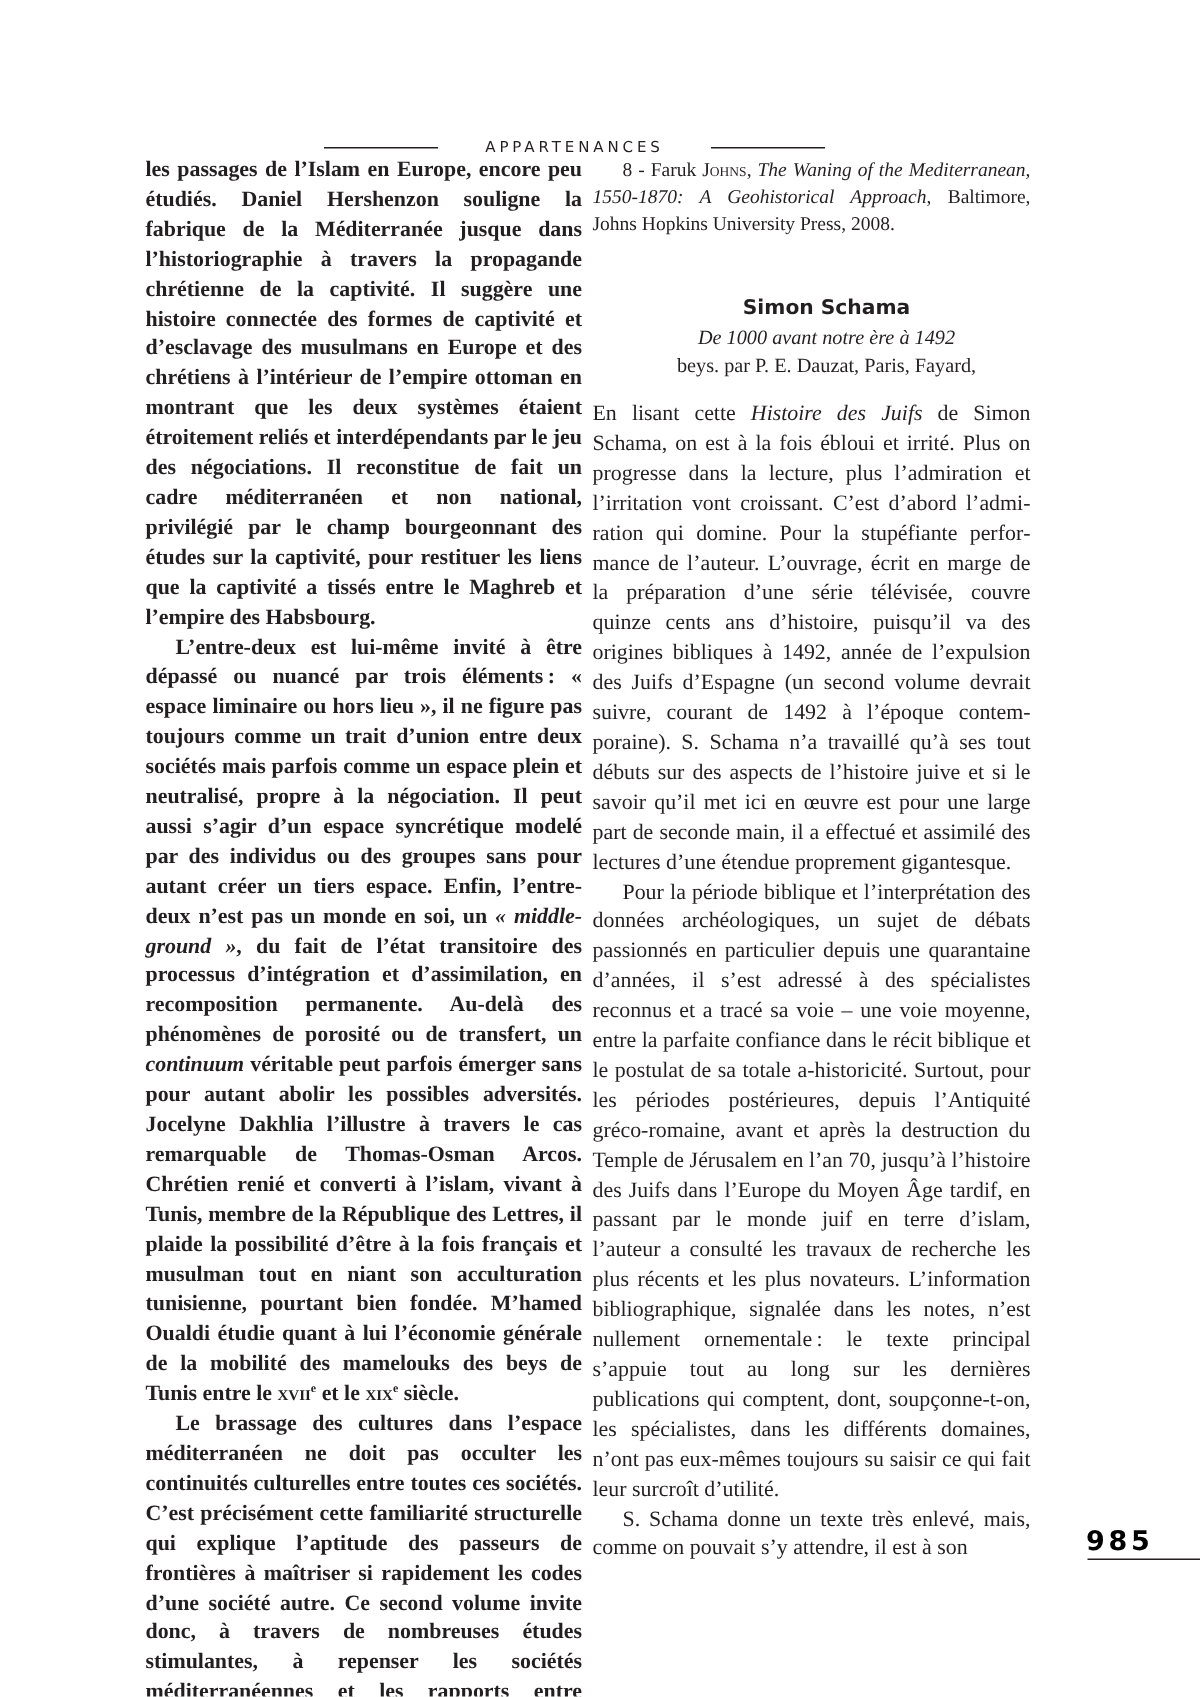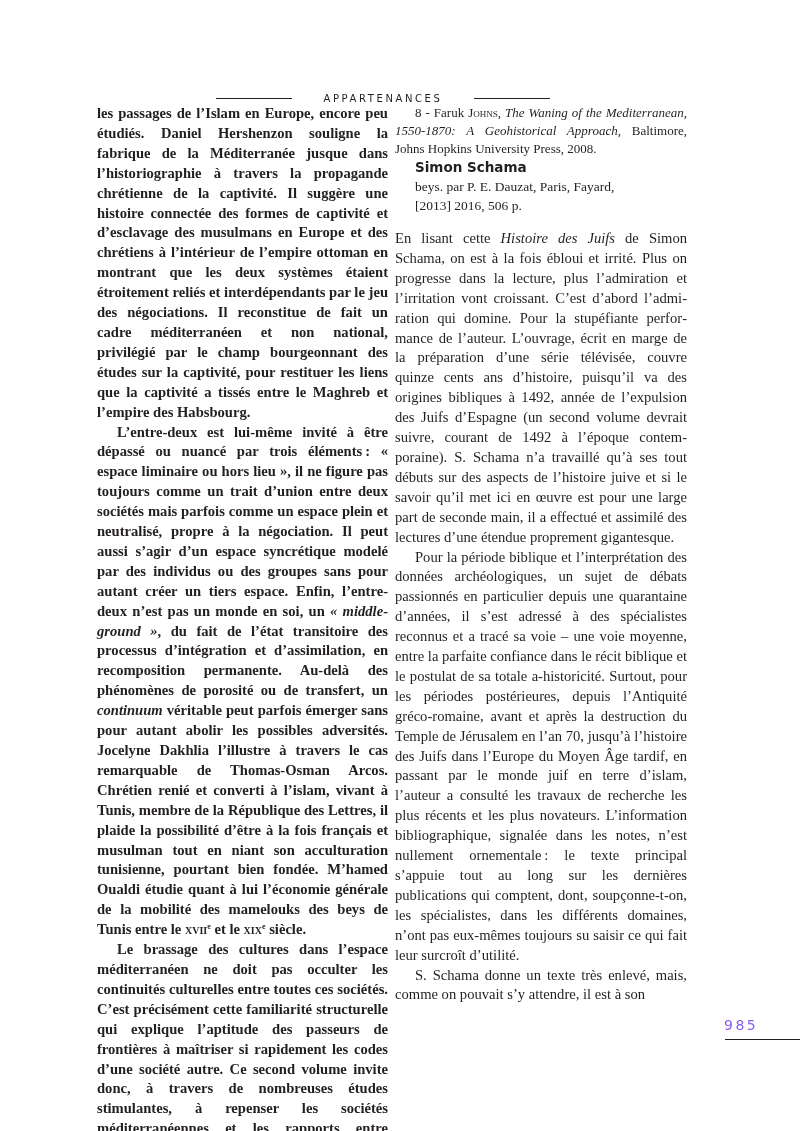--- a/index.html
+++ b/index.html
@@ -21,30 +21,30 @@
       position: absolute; top: 104px; width: 291px;
       font-size: 14.6px; line-height: 19.9px; text-align: justify;
       hyphens: manual;
     }
     .col-left { left: 97px; font-weight: bold; }
     .col-right { left: 395px; width: 292px; }
     .col p { margin: 0; }
     .col p.indent { text-indent: 20px; }
     .sc { font-variant: small-caps; }
     .footnote { font-size: 13px; line-height: 18px; text-indent: 20px; }
-    .review-head { padding-left: 20px; font-size: 13.5px; line-height: 19px; text-align: left; }
+    .review-head { margin-top: 38px; padding-left: 20px; font-size: 13.5px; line-height: 19px; text-align: center; }
     .review-author { font-family: "DejaVu Sans", sans-serif; font-weight: bold; font-size: 13.5px; }
     .review-title { font-style: italic; }
     .review-body { margin-top: 14px; }
     em { font-style: italic; }
     sup { font-size: 8px; vertical-align: 5px; line-height: 0; }
     .folio {
       position: absolute; top: 1017px; left: 724px;
-      font-family: "DejaVu Sans", sans-serif; font-weight: normal; font-size: 14px;
-      letter-spacing: 2.5px; color: #8b5cf6;
+      font-family: "DejaVu Sans", sans-serif; font-weight: bold; font-size: 18px;
+      letter-spacing: 2.5px; color: #000000;
     }
     .folio-rule { position: absolute; top: 1039px; left: 725px; width: 75px; height: 1px; background: #231f20; }
   </style>
 </head>
 <body>
 
 <div class="running-head">
   <div class="rule"></div>
   <span class="label">APPARTENANCES</span>
   <div class="rule"></div>
@@ -55,22 +55,22 @@
   <p class="indent"><span>L’entre-deux est lui-même invité à être dépassé ou nuancé par trois éléments : « espace liminaire ou hors lieu », il ne figure pas toujours comme un trait d’union entre deux sociétés mais parfois comme un espace plein et neutra­lisé, propre à la négociation. Il peut aussi s’agir d’un espace syncrétique modelé par des indi­vidus ou des groupes sans pour autant créer un tiers espace. Enfin, l’entre-deux n’est pas un monde en soi, un </span><em>« middle-ground »</em><span>, du fait de l’état transitoire des processus d’intégration et d’assimilation, en recomposition permanente. Au-delà des phénomènes de porosité ou de transfert, un </span><em>continuum</em><span> véritable peut parfois émerger sans pour autant abolir les possibles adversités. Jocelyne Dakhlia l’illustre à travers le cas remarquable de Thomas-Osman Arcos. Chrétien renié et converti à l’islam, vivant à Tunis, membre de la République des Lettres, il plaide la possibilité d’être à la fois français et musulman tout en niant son acculturation tunisienne, pourtant bien fondée. M’hamed Oualdi étudie quant à lui l’économie générale de la mobilité des mamelouks des beys de Tunis entre le </span><span class="sc">xvii</span><sup>e</sup><span> et le </span><span class="sc">xix</span><sup>e</sup><span> siècle.</span></p>
   <p class="indent">Le brassage des cultures dans l’espace médi­terranéen ne doit pas occulter les continuités culturelles entre toutes ces sociétés. C’est pré­cisément cette familiarité structurelle qui explique l’aptitude des passeurs de frontières à maîtriser si rapidement les codes d’une société autre. Ce second volume invite donc, à travers de nombreuses études stimulantes, à repenser les sociétés méditerranéennes et les rapports entre l’Europe musulmane et chrétienne, isla­mique et occidentale.</p>
 
 </div>
 
 <div class="col col-right">
   <p class="footnote"><span>8 - Faruk </span><span class="sc">Johns</span><span>, </span><em>The Waning of the Mediterra­nean, 1550-1870: A Geohistorical Approach</em><span>, Baltimore, Johns Hopkins University Press, 2008.</span></p>
 
   <div class="review-head">
     <div class="review-author">Simon Schama</div>
+    <div class="review-title">De 1000 avant notre ère à 1492</div>
     <div>beys. par P. E. Dauzat, Paris, Fayard,</div>
-    <div>[2013] 2016, 506 p.</div>
   </div>
 
   <div class="review-body">
     <p><span>En lisant cette </span><em>Histoire des Juifs</em><span> de Simon Schama, on est à la fois ébloui et irrité. Plus on progresse dans la lecture, plus l’admiration et l’irritation vont croissant. C’est d’abord l’admi­ration qui domine. Pour la stupéfiante perfor­mance de l’auteur. L’ouvrage, écrit en marge de la préparation d’une série télévisée, couvre quinze cents ans d’histoire, puisqu’il va des origines bibliques à 1492, année de l’expulsion des Juifs d’Espagne (un second volume devrait suivre, courant de 1492 à l’époque contem­poraine). S. Schama n’a travaillé qu’à ses tout débuts sur des aspects de l’histoire juive et si le savoir qu’il met ici en œuvre est pour une large part de seconde main, il a effectué et assimilé des lectures d’une étendue proprement gigantesque.</span></p>
     <p class="indent">Pour la période biblique et l’interprétation des données archéologiques, un sujet de débats passionnés en particulier depuis une quaran­taine d’années, il s’est adressé à des spécialistes reconnus et a tracé sa voie – une voie moyenne, entre la parfaite confiance dans le récit biblique et le postulat de sa totale a-historicité. Surtout, pour les périodes postérieures, depuis l’Anti­quité gréco-romaine, avant et après la destruc­tion du Temple de Jérusalem en l’an 70, jusqu’à l’histoire des Juifs dans l’Europe du Moyen Âge tardif, en passant par le monde juif en terre d’islam, l’auteur a consulté les travaux de recherche les plus récents et les plus novateurs. L’information bibliographique, signalée dans les notes, n’est nullement ornementale : le texte principal s’appuie tout au long sur les dernières publications qui comptent, dont, soupçonne-t-on, les spécialistes, dans les diffé­rents domaines, n’ont pas eux-mêmes toujours su saisir ce qui fait leur surcroît d’utilité.</p>
     <p class="indent">S. Schama donne un texte très enlevé, mais, comme on pouvait s’y attendre, il est à son</p>
   </div>
 </div>
 
 <div class="folio">985</div>

